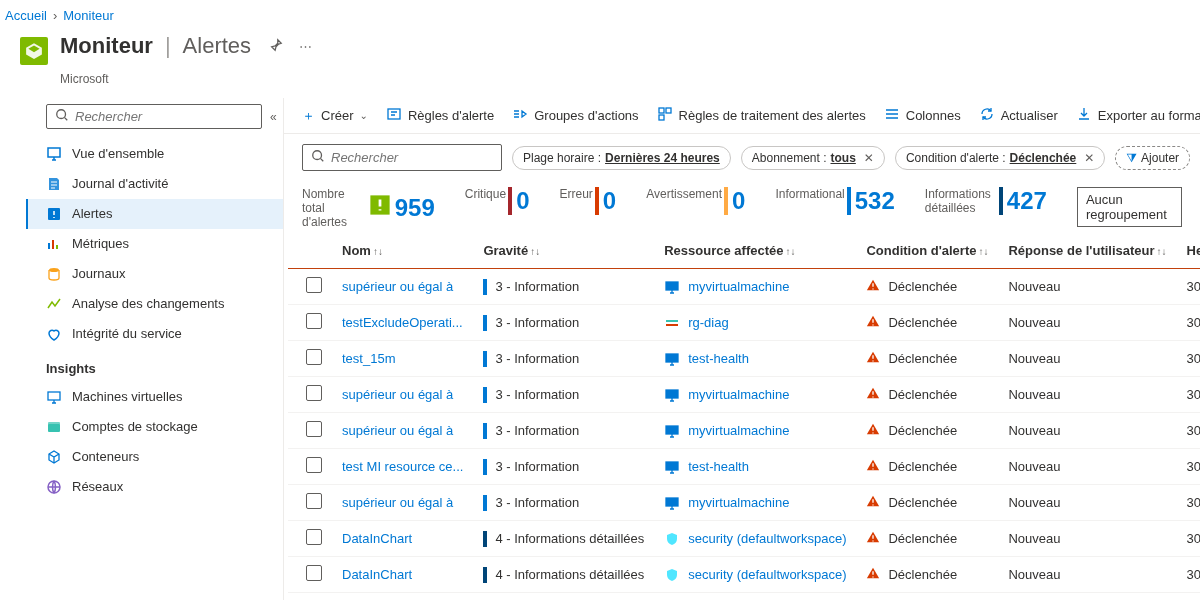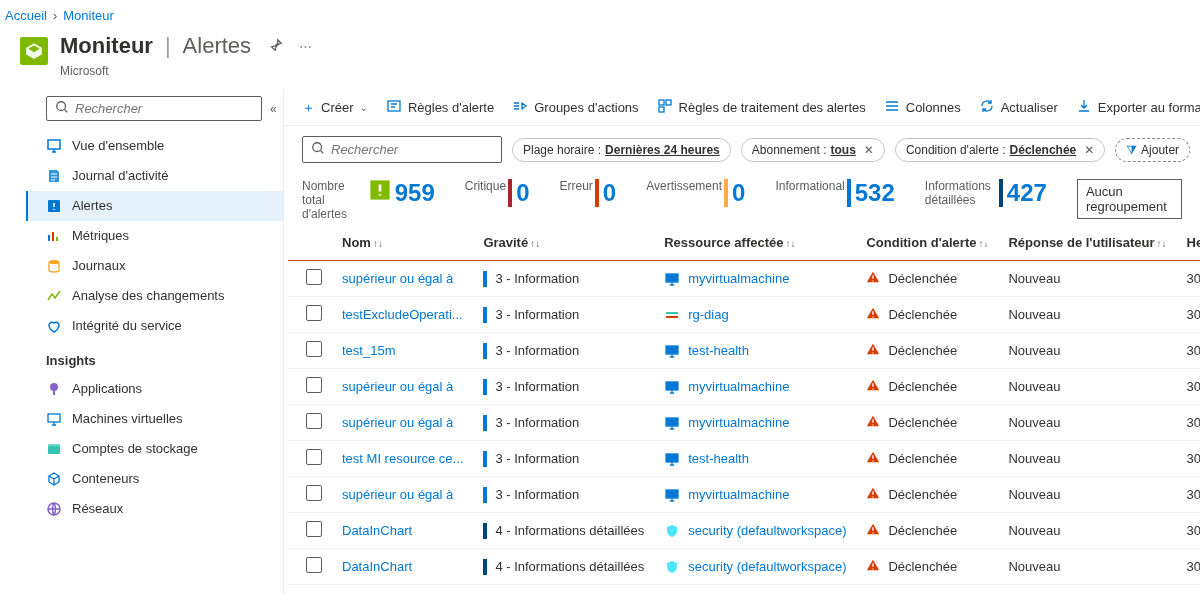--- a/index.html
+++ b/index.html
@@ -8,21 +8,21 @@
 .breadcrumb { display: flex; align-items: center; gap: 6px; padding: 8px 5px 2px; font-size: 13px; }
 .breadcrumb .sep { color: #605e5c; }
 .header { display: flex; align-items: flex-start; padding: 8px 20px 12px; gap: 12px; }
 .header-icon { width: 28px; height: 28px; background: #7fba00; display: flex; align-items: center; justify-content: center; border-radius: 2px; margin-top: 4px; }
 .header-icon svg { fill: #fff; }
 .header-titles { display: flex; flex-direction: column; }
 .header-title-row { display: flex; align-items: center; gap: 10px; }
 .header-title { font-size: 22px; font-weight: 600; }
 .header-divider { color: #a19f9d; font-size: 22px; font-weight: 300; padding: 0 2px; }
 .header-section { font-size: 22px; font-weight: 400; color: #605e5c; }
-.header-sub { font-size: 12px; color: #605e5c; margin-top: 5px; }
+.header-sub { font-size: 12px; color: #605e5c; margin-top: 13px; }
 .pin-icon, .more-icon { color: #605e5c; cursor: pointer; }
 .layout { display: flex; height: calc(600px - 95px); padding-left: 26px; }
 .sidebar { width: 258px; border-right: 1px solid #edebe9; display: flex; flex-direction: column; }
 .search-row { display: flex; align-items: center; padding: 6px 10px 10px 20px; gap: 8px; }
 .search-box { flex: 1; display: flex; align-items: center; border: 1px solid #605e5c; border-radius: 2px; padding: 3px 8px; gap: 6px; }
 .search-box input { border: none; outline: none; flex: 1; font-size: 13px; font-style: italic; color: #605e5c; background: transparent; }
 .collapse-btn { color: #605e5c; cursor: pointer; font-size: 12px; }
 .nav { overflow-y: auto; }
 .nav-item { display: flex; gap: 10px; padding: 7px 20px; cursor: pointer; }
 .nav-item.selected { background: #e5f1fb; border-left: 2px solid #0078d4; padding-left: 18px; }
@@ -36,21 +36,21 @@
 .filter-row { display: flex; align-items: center; gap: 10px; padding: 10px 18px; }
 .filter-search { display:flex; align-items:center; border:1px solid #605e5c; border-radius:2px; padding:4px 8px; gap:6px; width:200px;}
 .filter-search input { border:none; outline:none; flex:1; font-size:13px; font-style:italic; color:#605e5c; background:transparent;}
 .pill { display:flex; align-items:center; gap:4px; background:#fff; border:1px solid #c8c6c4; border-radius:14px; padding:4px 10px; font-size:12px; cursor:pointer; white-space:nowrap;}
 .pill .bold{font-weight:600;text-decoration:underline;}
 .pill .x{color:#605e5c; margin-left:4px;}
 .pill.add{margin-left:auto; border:1px dashed #8a8886;}
 .summary { display:flex; gap:30px; padding: 6px 18px 4px; align-items:flex-start;}
 .scard { display:flex; flex-direction:row; gap:2px;}
 .scard-label{font-size:12px; color:#605e5c;}
-.scard-val{display:flex; align-items:flex-start; gap:4px; font-size:24px; font-weight:600;}
+.scard-val{display:flex; align-items:center; gap:4px; font-size:24px; font-weight:600;}
 .scard .bar{width:4px; height:28px; display:inline-block;}
 .grp-select{margin-left:auto; border:1px solid #605e5c; padding:4px 8px; font-size:13px;}
 .table-wrap{flex:1; overflow:auto; padding:0 4px;}
 table{border-collapse:collapse; width:100%;}
 th{text-align:left; font-weight:600; font-size:13px; padding:10px 10px; border-bottom:1px solid #c2410c; white-space:nowrap;}
 td{padding:8px 10px; border-bottom:1px solid #f3f2f1; font-size:13px; white-space:nowrap;}
 .chk{width:16px; height:16px; border:1px solid #605e5c; border-radius:2px; display:inline-block; cursor:pointer;}
 .sev{display:flex; align-items:center; gap:8px;}
 .sev-bar{width:4px; height:16px; display:inline-block;}
 .res{display:flex; align-items:center; gap:8px;}
@@ -166,29 +166,20 @@
               <path d="M8 14s-5-3-5-7a3 3 0 0 1 5-2 3 3 0 0 1 5 2c0 4-5 7-5 7z"></path>
             </svg>
           </span>
           <span class="nav-label">Intégrité du service</span>
         </div>
       </nav>
     <div class="nav-heading">Insights</div>
     <nav class="nav" id="nav-insights">
         <div class="nav-item">
           <span class="nav-icon">
-            <svg width="16" height="16" viewBox="0 0 16 16" fill="#8661c5">
-              <circle cx="8" cy="6" r="4"></circle>
-              <path d="M8 10v4" stroke="#8661c5" stroke-width="2"></path>
-            </svg>
-          </span>
-          <span class="nav-label">Applications</span>
-        </div>
-        <div class="nav-item">
-          <span class="nav-icon">
             <svg width="16" height="16" viewBox="0 0 16 16" fill="none" stroke="#0078d4" stroke-width="1.3">
               <rect x="2" y="3" width="12" height="8"></rect>
               <path d="M6 14h4M8 11v3"></path>
             </svg>
           </span>
           <span class="nav-label">Machines virtuelles</span>
         </div>
         <div class="nav-item">
           <span class="nav-icon">
             <svg width="16" height="16" viewBox="0 0 16 16" fill="#37c2b1">

